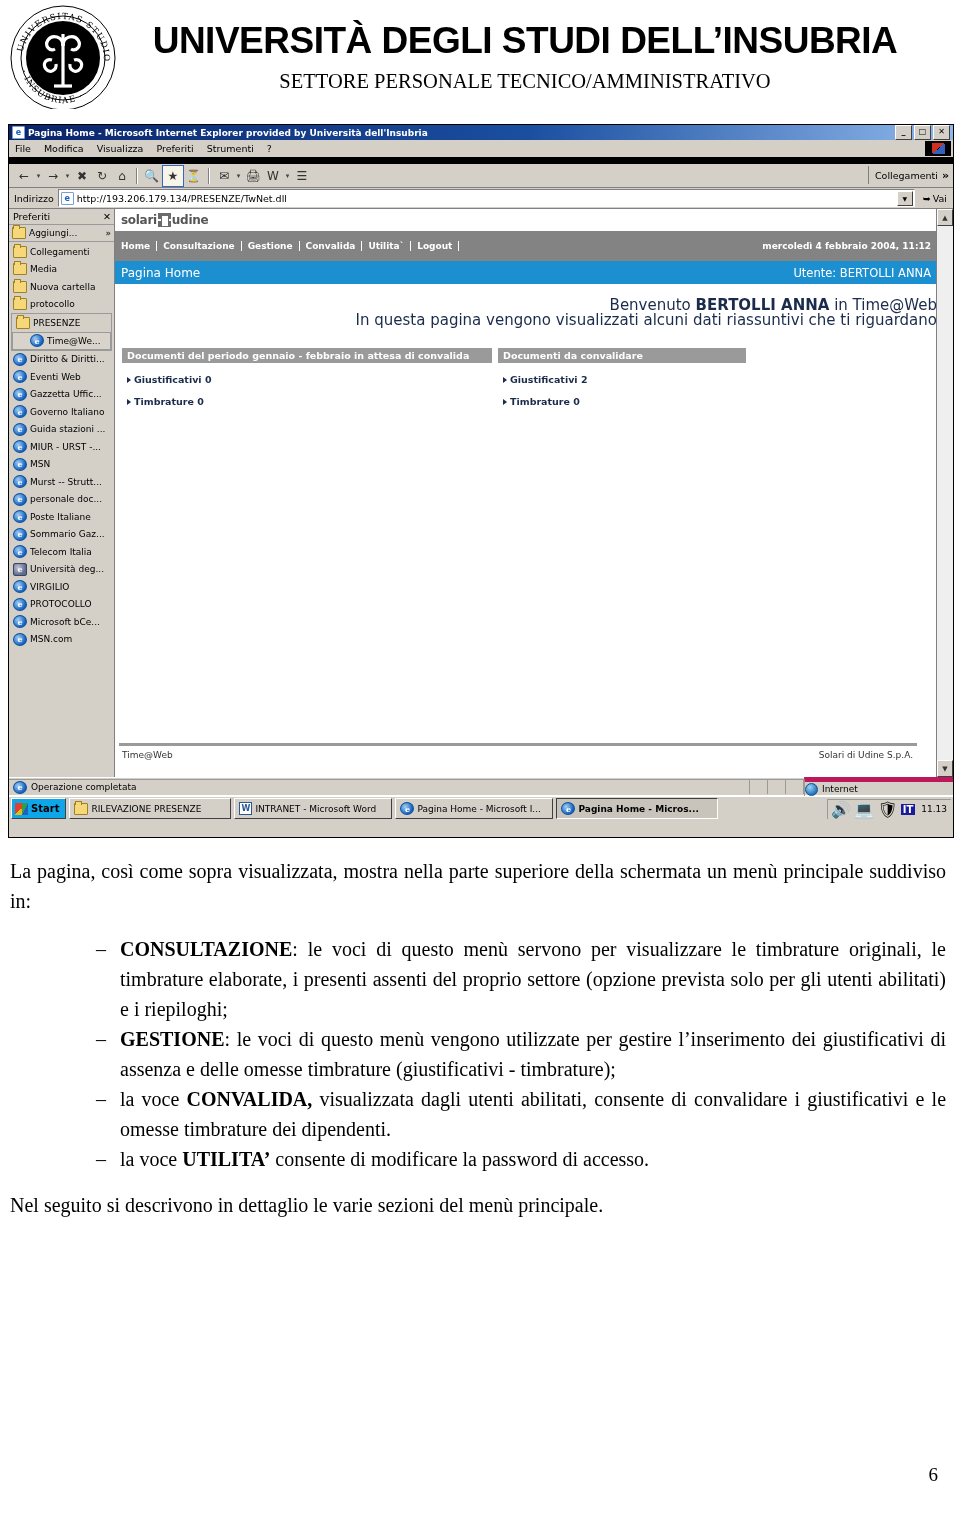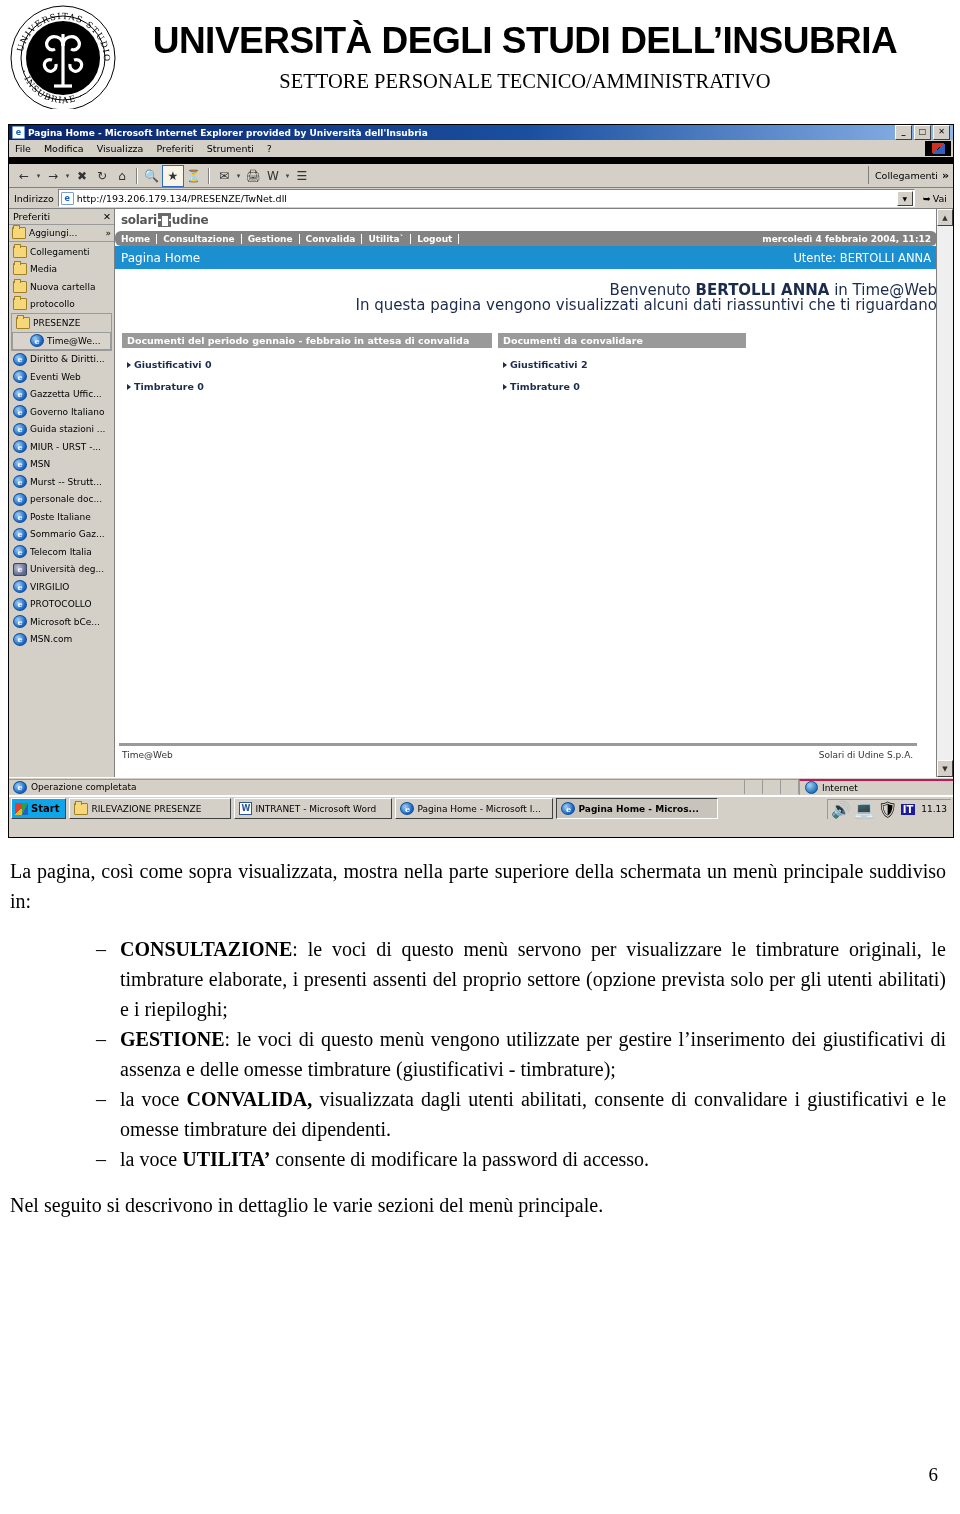--- a/index.html
+++ b/index.html
@@ -163,24 +163,23 @@
     display:inline-block;width:13px;height:14px;margin:0 1px;vertical-align:-3px;
     background:
       linear-gradient(to bottom,#6b6b6b 0 40%,transparent 40% 60%,#6b6b6b 60% 100%);
     position:relative;
   }
   .solari-mark:after{
     content:"";position:absolute;left:3px;top:2px;width:6px;height:10px;
     background:#fff;border:1px solid #6b6b6b;
   }
   .navbar{
-    height:15px;background:#838383;display:flex;align-items:center;
+    height:30px;background:#838383;display:flex;align-items:center;
     color:#fff;font-size:9px;font-weight:bold;padding:0 6px;
     justify-content:space-between;
-    border-radius:6px;
   }
   .navbar .left{display:flex;align-items:center;}
   .navbar .left span.nv{padding:0 6px;border-right:1px solid #fff;}
   .navbar .left span.nv:first-child{padding-left:0;}
   .navbar .date{font-size:9px;font-weight:bold;}
   .bluebar{
     height:23px;background:#1b8fd0;display:flex;align-items:center;
     justify-content:space-between;color:#fff;font-size:12px;padding:0 6px;
   }
   .bluebar .user{font-size:11.5px;}
@@ -222,22 +221,22 @@
   .ie-status{
     height:17px;background:#d4d0c8;display:flex;align-items:center;
     border-top:1px solid #fff;font-size:9px;gap:0;
   }
   .st-left{
     flex:1 1 auto;display:flex;align-items:center;gap:4px;padding-left:4px;
     border:1px solid #9a9a9a;border-width:1px 1px 0 0;height:14px;
   }
   .st-cell{width:17px;height:14px;border-right:1px solid #9a9a9a;border-top:1px solid #9a9a9a;}
   .st-zone{
-    width:148px;height:14px;display:flex;align-items:center;gap:4px;padding-left:5px;
-    border-top:2px solid #be185d;border-left:1px solid #9a9a9a;
+    width:148px;height:14px;display:flex;align-items:center;gap:4px;
+    border-top:5px solid #be185d;border-left:1px solid #9a9a9a;
   }
   .globe{
     width:11px;height:11px;border-radius:50%;
     background:radial-gradient(circle at 35% 30%,#9fd4f5,#1d6fb8 75%);
     border:1px solid #10508f;
   }
 
   
   .taskbar{
     height:23px;background:#d4d0c8;border-top:2px solid #fff;

